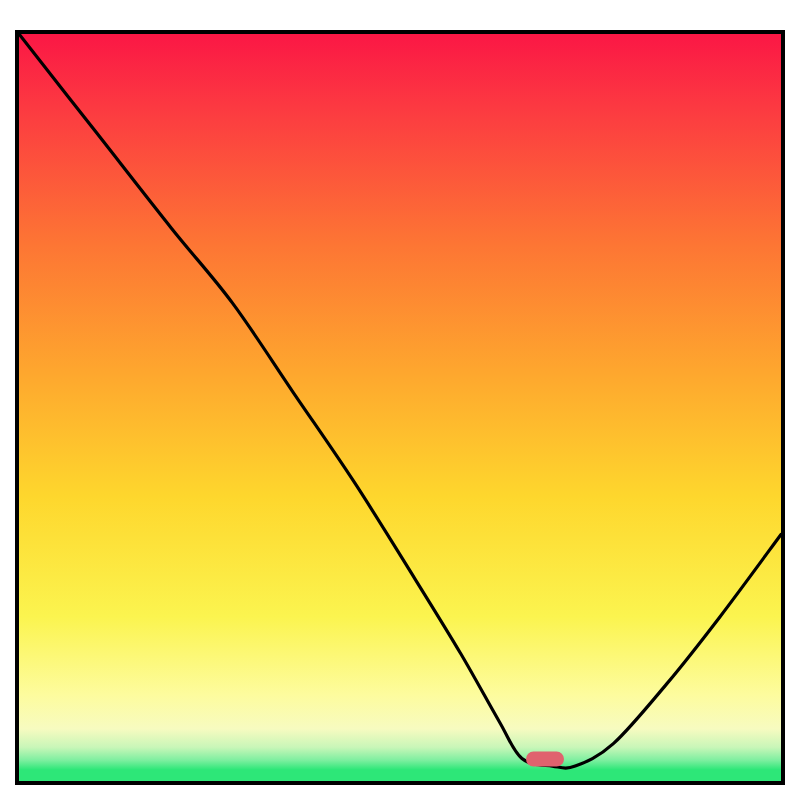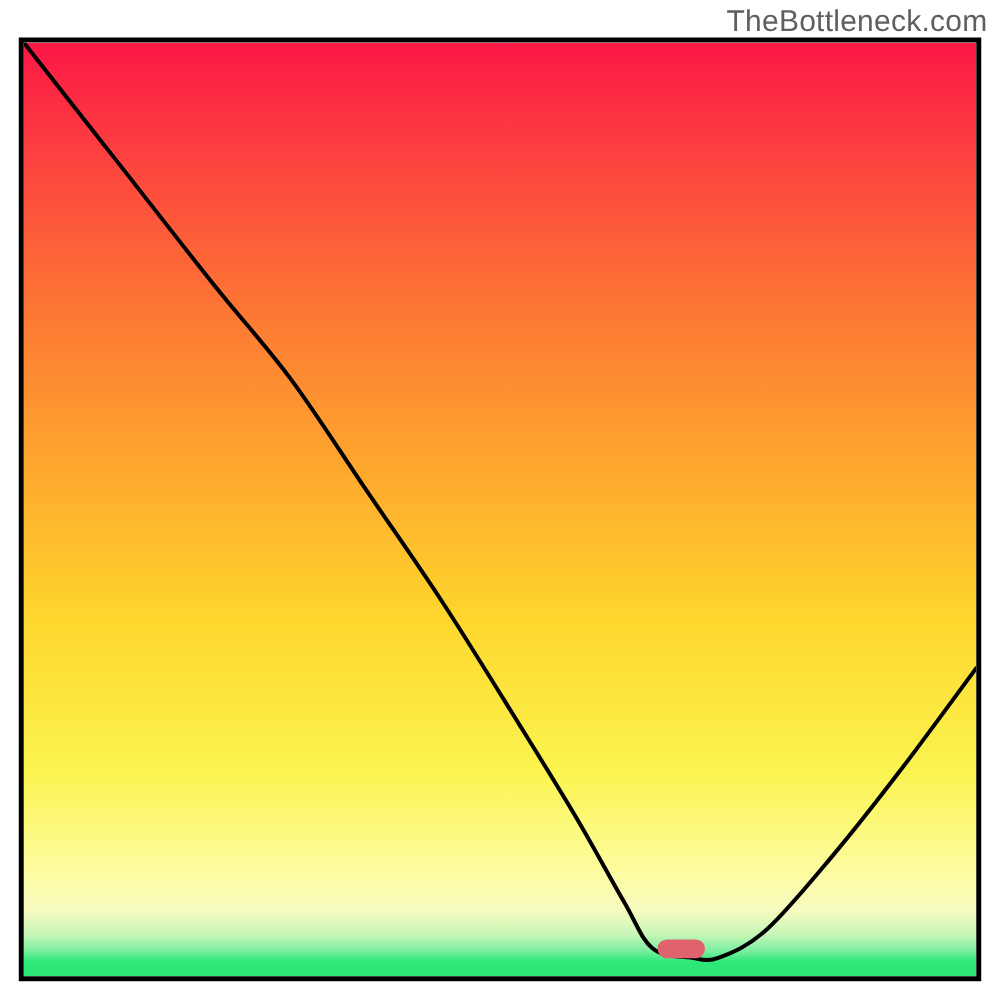--- a/index.html
+++ b/index.html
@@ -58,21 +58,20 @@
     background: #e0626e;
     transform: translate(-50%, -50%);
     z-index: 3;
   }
 </style>
 </head>
 <body>
 
 <div class="frame">
 
-  <div class="watermark">TheBottleneck.com</div>
 
   <div class="plot-outer">
 
     <svg class="bg" viewBox="0 0 762 747" preserveAspectRatio="none">
       <defs>
         <linearGradient id="grad" x1="0" y1="0" x2="0" y2="1">
           <stop offset="0" stop-color="#fb1745"></stop>
           <stop offset="0.10" stop-color="#fc3a41"></stop>
           <stop offset="0.28" stop-color="#fd7534"></stop>
           <stop offset="0.45" stop-color="#fea62e"></stop>

